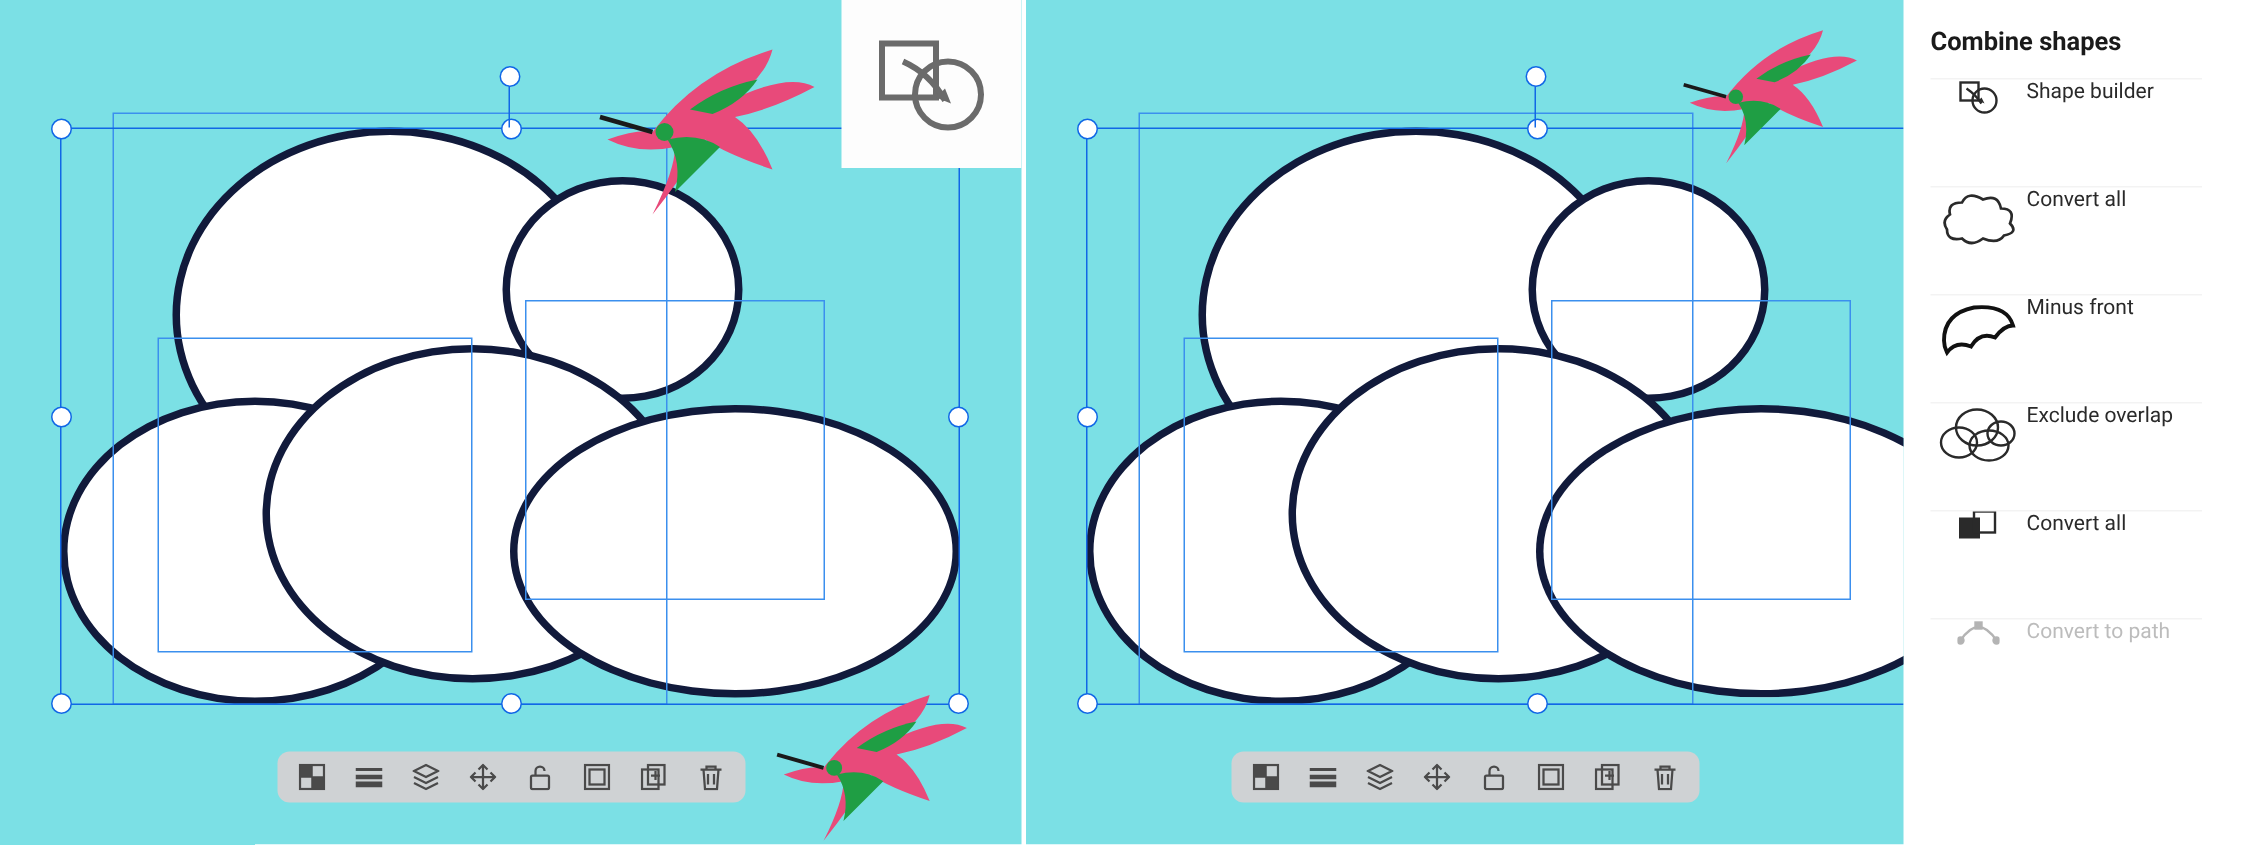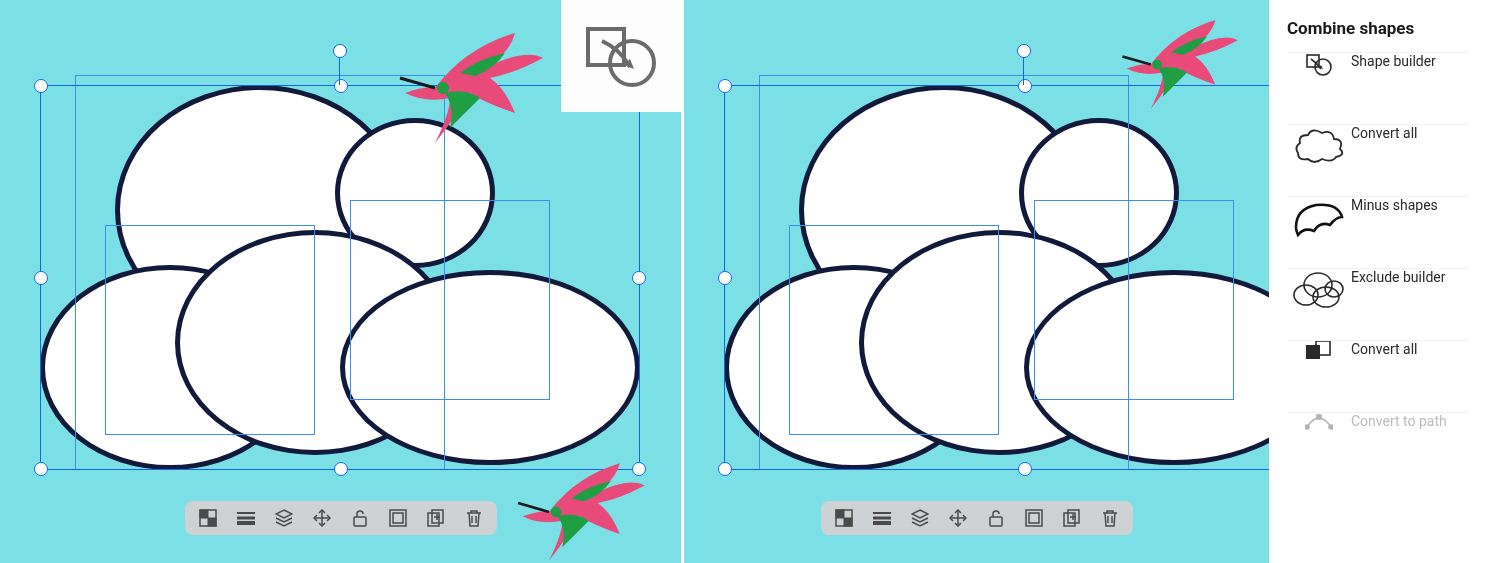--- a/index.html
+++ b/index.html
@@ -359,34 +359,34 @@
     </div>
     <div class="label">Convert all</div>
   </div>
 
   <div class="panel-item">
     <div class="ico">
       <svg width="54" height="42" viewBox="0 0 54 42" fill="none" stroke="#111" stroke-width="2.6">
         <path d="M4 30 Q4 12 24 8 Q46 6 50 20 Q44 20 38 28 Q28 24 22 34 Q12 30 6 38 Q4 34 4 30 Z"></path>
       </svg>
     </div>
-    <div class="label">Minus shapes</div>
+    <div class="label">Minus front</div>
   </div>
 
 
   <div class="panel-item">
     <div class="ico">
       <svg width="54" height="42" viewBox="0 0 54 42" fill="none" stroke="#2a2a2a" stroke-width="1.6">
         <ellipse cx="14" cy="26" rx="12" ry="10"></ellipse>
         <ellipse cx="26" cy="16" rx="14" ry="12"></ellipse>
         <ellipse cx="34" cy="28" rx="13" ry="10"></ellipse>
         <ellipse cx="42" cy="20" rx="9" ry="8"></ellipse>
       </svg>
     </div>
-    <div class="label">Exclude builder</div>
+    <div class="label">Exclude overlap</div>
   </div>
 
   <div class="panel-item">
     <div class="ico">
       <svg width="26" height="22" viewBox="0 0 26 22" fill="#2a2a2a">
         <rect x="0" y="4" width="14" height="14"></rect>
           <rect x="10" y="0" width="14" height="14" fill="#fff" stroke="#2a2a2a" stroke-width="1.6"></rect>
           <rect x="10" y="4" width="4" height="10" fill="#2a2a2a"></rect>
       </svg>
     </div>

